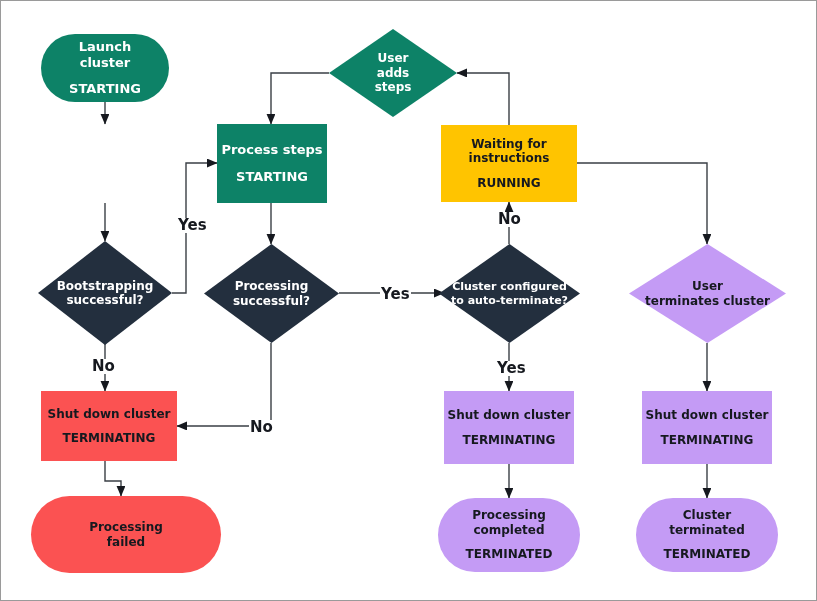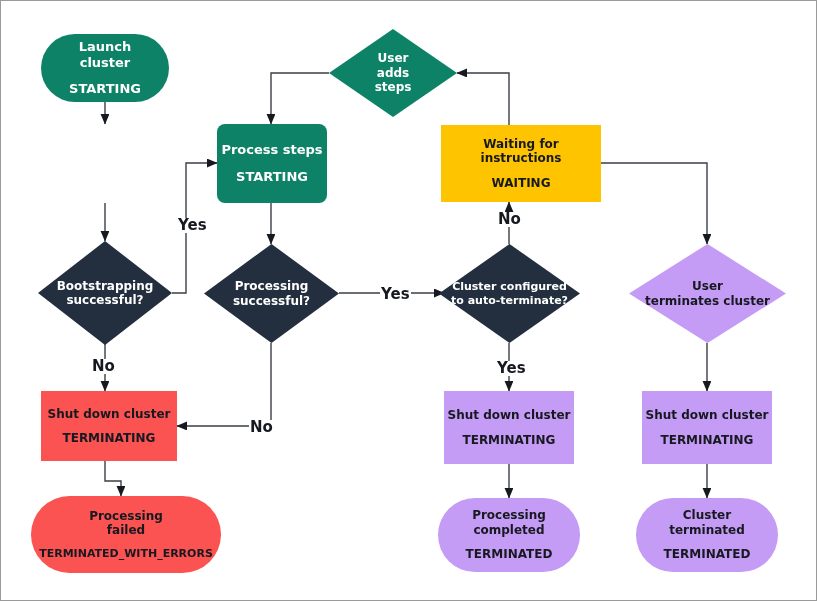--- a/index.html
+++ b/index.html
@@ -152,45 +152,44 @@
     <div class="diamond-label txt-white fs12">Bootstrapping<br>successful?</div>
   </div>
 
   <div class="node rect fill-red fs12" style="left:40px; top:390px; width:136px; height:70px;">
     <span class="title">Shut down cluster</span>
     <span class="state">TERMINATING</span>
   </div>
 
   <div class="node stadium fill-red fs12" style="left:30px; top:495px; width:190px; height:77px;">
     <span class="title">Processing<br>failed</span>
-    <span class="state fs11">TERMINATED_WITH_ERRORS</span>
-  </div>
-
-  <div class="node rect fill-green fs13" style="left:216px; top:123px; width:110px; height:79px;border-radius:8px;">
+  </div>
+
+  <div class="node rect fill-green fs13" style="left:216px; top:123px; width:110px; height:79px;">
     <span class="title">Process steps</span>
     <span class="state">STARTING</span>
   </div>
 
   <div class="diamond-wrap" style="left:203px; top:243px; width:135px; height:99px;">
     <svg class="diamond-shape" viewBox="0 0 135 99" preserveAspectRatio="none">
       <polygon points="67.5,0 135,49.5 67.5,99 0,49.5" fill="#232f3e"></polygon>
     </svg>
     <div class="diamond-label txt-white fs12">Processing<br>successful?</div>
   </div>
 
   <div class="diamond-wrap" style="left:328px; top:28px; width:128px; height:88px;">
     <svg class="diamond-shape" viewBox="0 0 128 88" preserveAspectRatio="none">
       <polygon points="64,0 128,44 64,88 0,44" fill="#0d8267"></polygon>
     </svg>
     <div class="diamond-label txt-white fs12">User<br>adds<br>steps</div>
   </div>
 
-  <div class="node rect fill-yellow fs12" style="left:440px; top:124px; width:160px; height:77px;">
+  <div class="node rect fill-yellow fs12" style="left:440px; top:124px; width:136px; height:77px;">
     <span class="title">Waiting for<br>instructions</span>
-    <span class="state">WAITING</span>
+    <span class="state">RUNNING</span>
   </div>
 
   <div class="diamond-wrap" style="left:438px; top:243px; width:141px; height:99px;">
     <svg class="diamond-shape" viewBox="0 0 141 99" preserveAspectRatio="none">
       <polygon points="70.5,0 141,49.5 70.5,99 0,49.5" fill="#232f3e"></polygon>
     </svg>
     <div class="diamond-label txt-white fs11">Cluster configured<br>to auto-terminate?</div>
   </div>
 
   <div class="node rect fill-purple fs12" style="left:443px; top:390px; width:130px; height:73px;">

